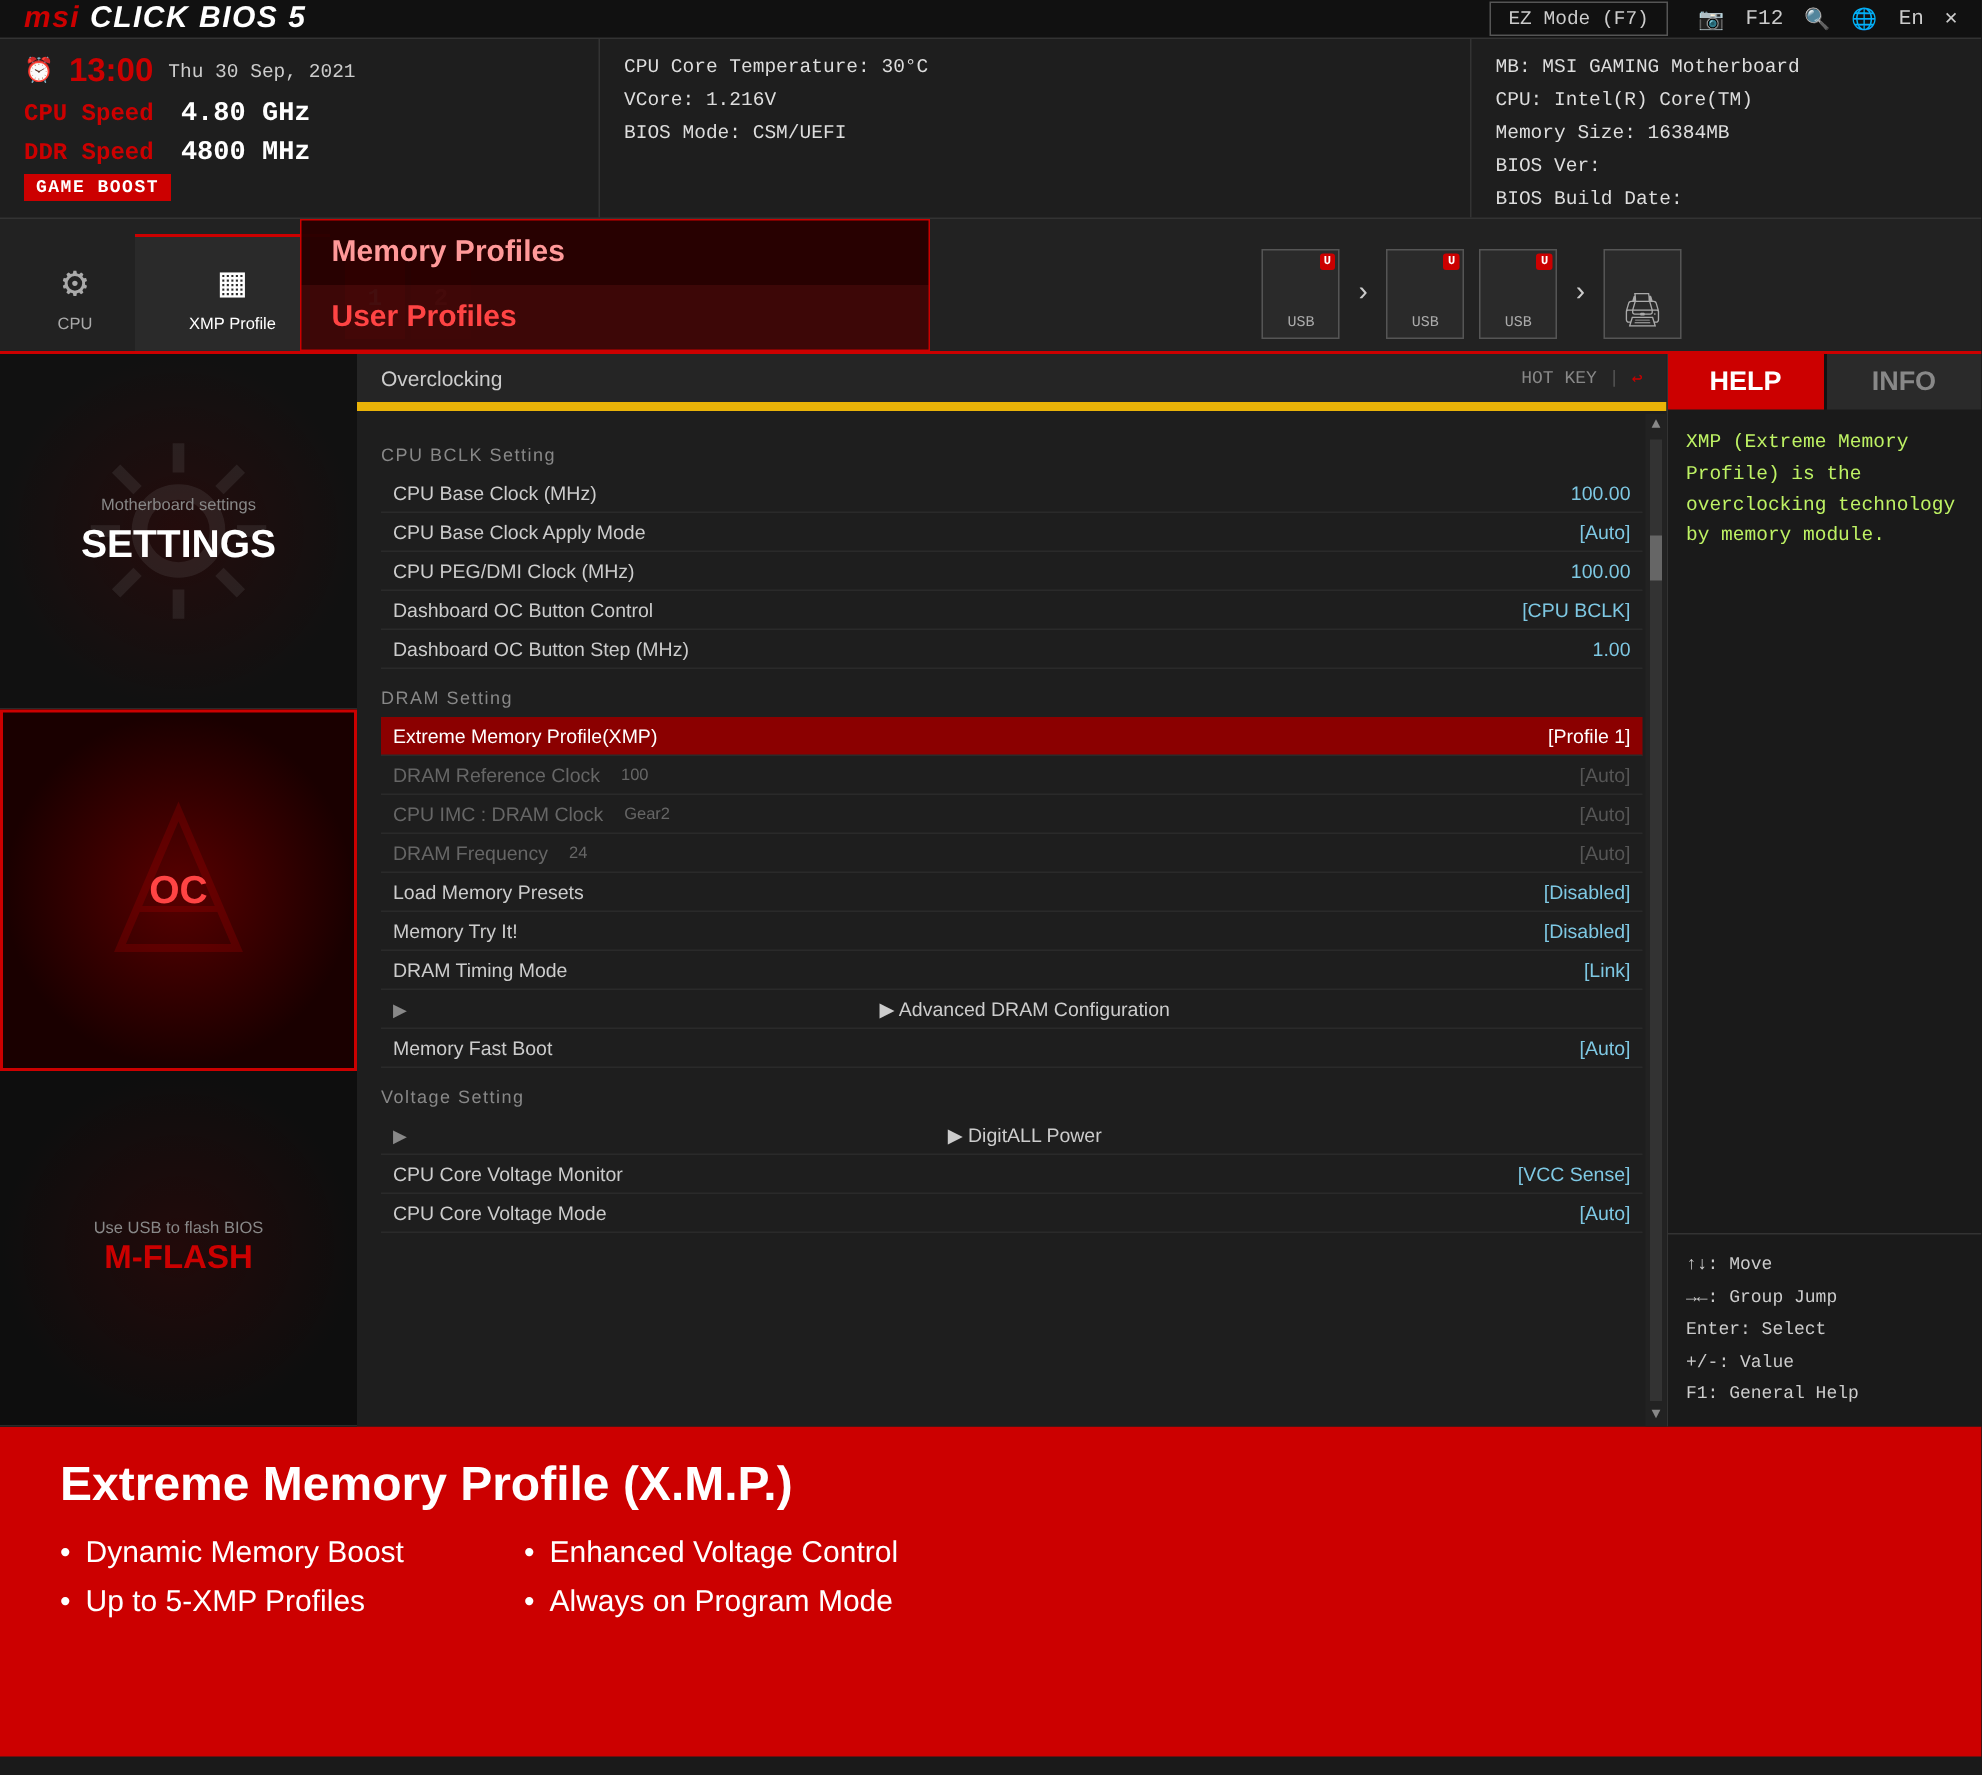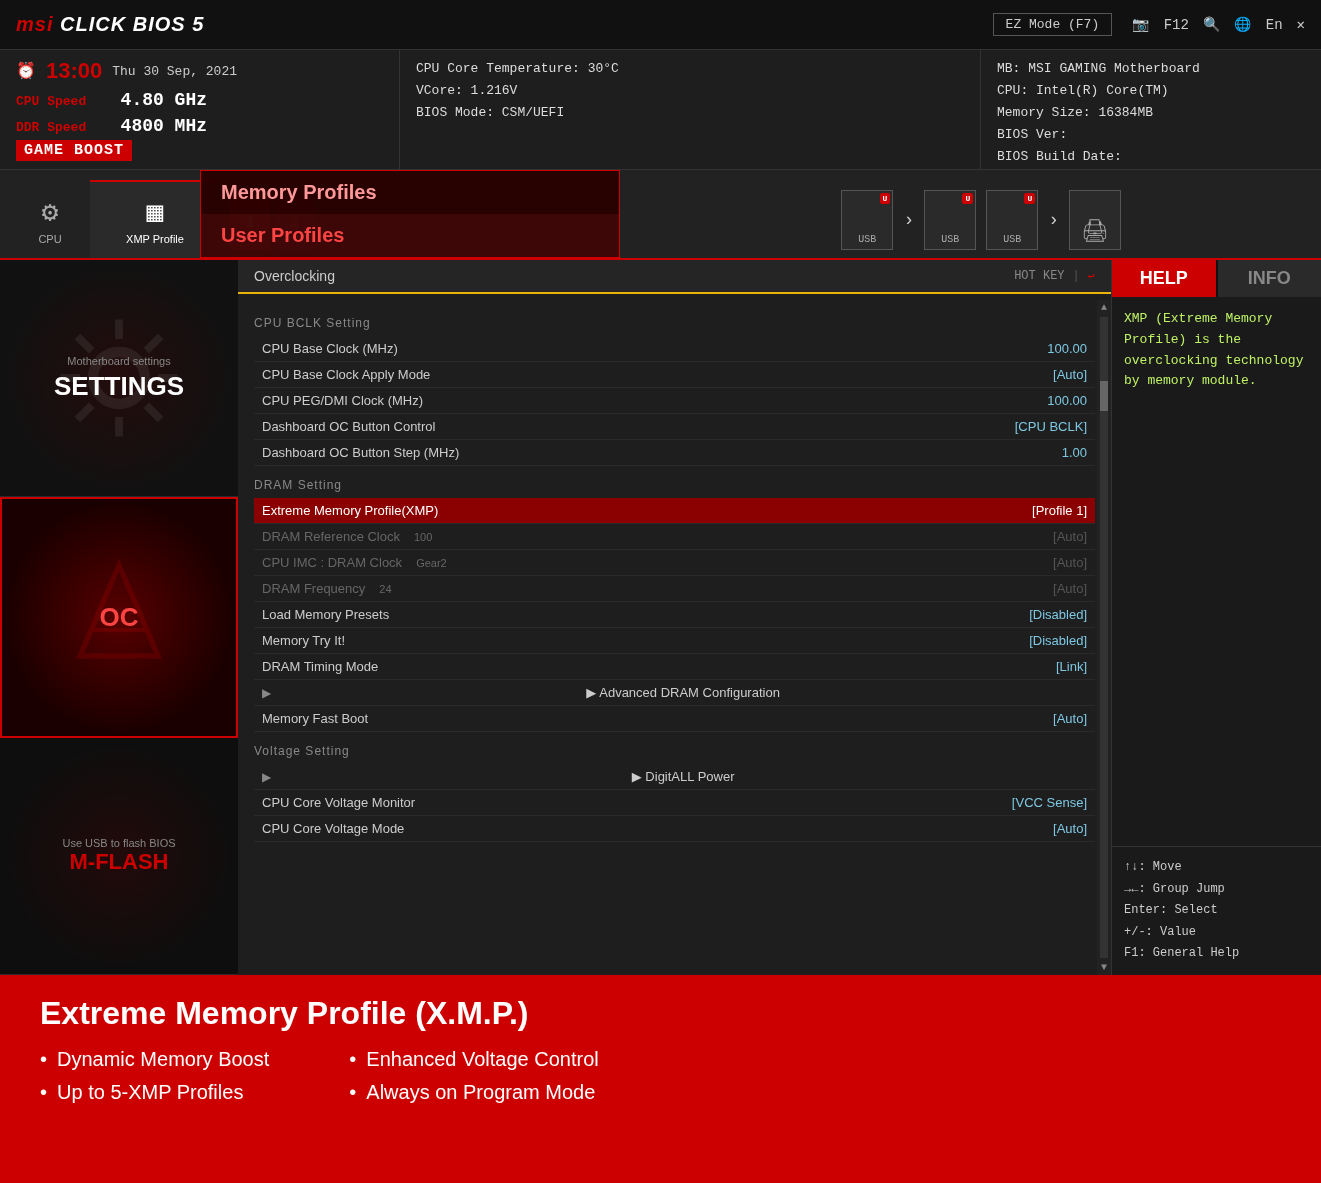--- a/index.html
+++ b/index.html
@@ -8,21 +8,21 @@
       height: 1183px;
       background: #1a1a1a;
       font-family: 'Courier New', monospace;
       overflow: hidden;
       position: relative;
     }
 
     
     .top-bar {
       background: #111;
-      height: 50px;
+      height: 26px;
       display: flex;
       align-items: center;
       justify-content: space-between;
       padding: 0 16px;
       border-bottom: 1px solid #333;
     }
     .top-bar-logo {
       color: #fff;
       font-weight: bold;
       font-size: 20px;
@@ -70,27 +70,27 @@
     .clock-row {
       display: flex;
       align-items: center;
       gap: 10px;
       margin-bottom: 4px;
     }
     .clock-icon { color: #aaa; font-size: 16px; }
     .clock-time { color: #cc0000; font-size: 22px; font-weight: bold; font-family: Liberation Sans, sans-serif; }
     .clock-date { color: #ccc; font-size: 13px; }
     .speed-row { margin-top: 6px; }
-    .speed-label { color: #cc0000; font-size: 13px; font-weight: bold; display: inline-block; width: 95px; }
+    .speed-label { color: #cc0000; font-size: 16px; font-weight: bold; display: inline-block; width: 95px; }
     .speed-value { color: #fff; font-size: 18px; font-weight: bold; }
     .game-boost-label {
       margin-top: 4px;
       background: #cc0000;
       color: #fff;
-      font-size: 15px;
+      font-size: 12px;
       font-weight: bold;
       padding: 2px 8px;
       display: inline-block;
       letter-spacing: 1px;
     }
 
     .info-bar-mid {
       flex: 1;
       padding: 8px 16px;
       border-right: 1px solid #333;
@@ -251,21 +251,21 @@
       flex: 1;
       background: #1e1e1e;
       overflow-y: hidden;
       position: relative;
     }
     .center-header {
       display: flex;
       justify-content: space-between;
       align-items: center;
       padding: 8px 16px;
-      border-bottom: 2px solid #eab308;
+      border-bottom: 6px solid #eab308;
       background: #252525;
     }
     .center-title { color: #ccc; font-size: 14px; font-family: Arial, sans-serif; }
     .hotkey-area { display: flex; align-items: center; gap: 8px; color: #888; font-size: 12px; }
     .hotkey-btn { color: #cc0000; cursor: pointer; }
 
     .settings-list { padding: 10px 16px; }
     .section-label {
       color: #888;
       font-size: 12px;

